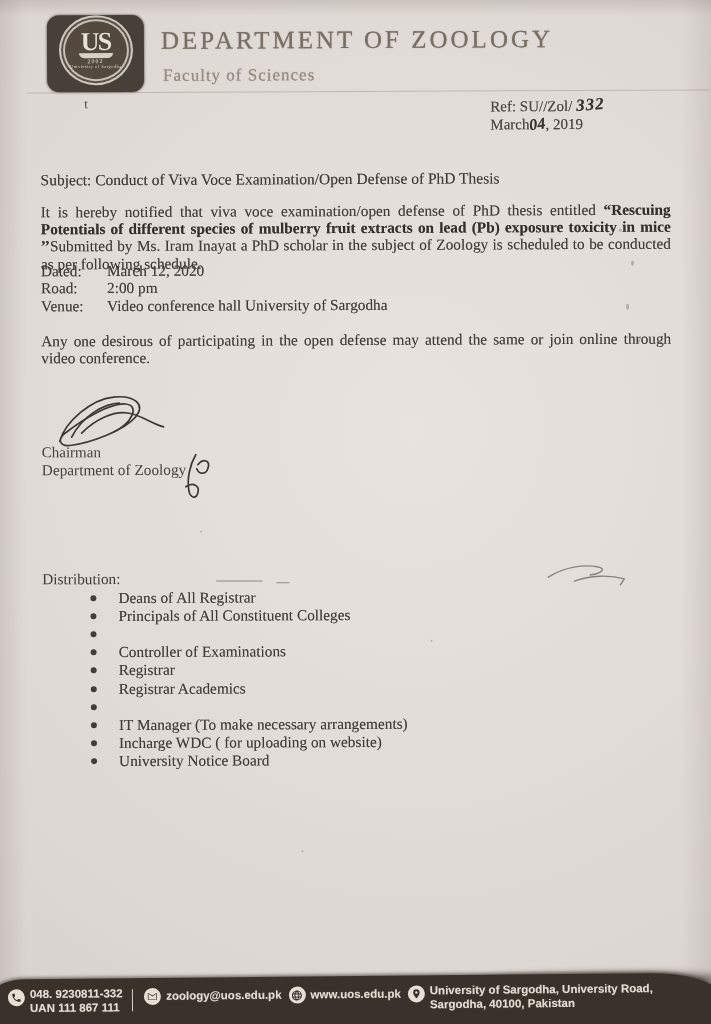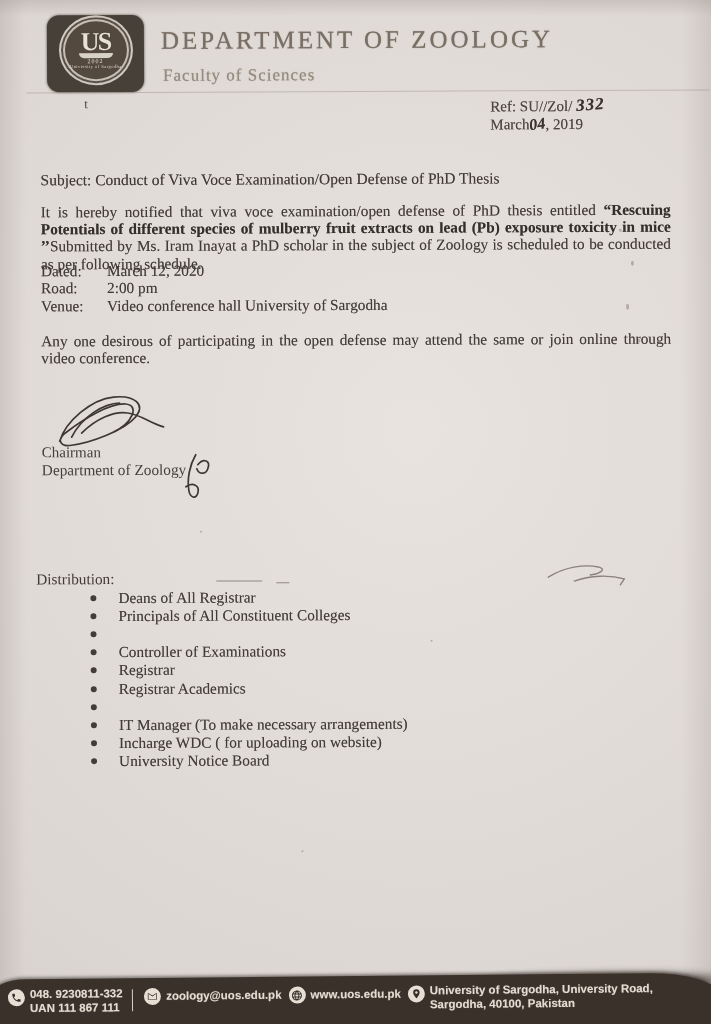--- a/index.html
+++ b/index.html
@@ -49,21 +49,21 @@
   .schedule{position:absolute;left:42px;top:261px;font-size:15.3px;line-height:17.4px;
         color:#423c38;text-shadow:0 0 .5px rgba(64,58,54,.5);}
   .schedule .row{display:flex;}
   .schedule .lbl{width:66px;}
   
   .sig-main{position:absolute;left:50px;top:390px;}
   .sig-title{position:absolute;left:42px;top:443px;font-size:15px;color:#45403b;}
   .sig-dept{position:absolute;left:42px;top:460px;font-size:15.3px;color:#45403b;}
   .sig-small{position:absolute;left:172px;top:450px;}
   
-  .dist-head{position:absolute;left:36px;top:569px;font-size:15.3px;color:#413b37;}
+  .dist-head{position:absolute;left:42px;top:569px;font-size:15.3px;color:#413b37;}
   .dist-dash1{position:absolute;left:216px;top:580px;width:46px;border-top:1.5px solid rgba(75,68,62,.55);}
   .dist-dash2{position:absolute;left:276px;top:582px;width:13px;border-top:1.5px solid rgba(75,68,62,.55);}
   .dist-list{position:absolute;left:90px;top:588px;margin:0;padding:0;list-style:none;
         font-size:15.3px;color:#423c38;text-shadow:0 0 .5px rgba(64,58,54,.5);}
   .dist-list li{display:flex;height:18.1px;align-items:center;}
   .bullet{width:6px;height:6px;border-radius:50%;background:#433d38;margin-right:22px;flex:0 0 6px;}
   .squiggle-right{position:absolute;left:540px;top:560px;opacity:.75;}
   
   .speck{position:absolute;border-radius:50%;background:rgba(90,80,74,.35);}
   

